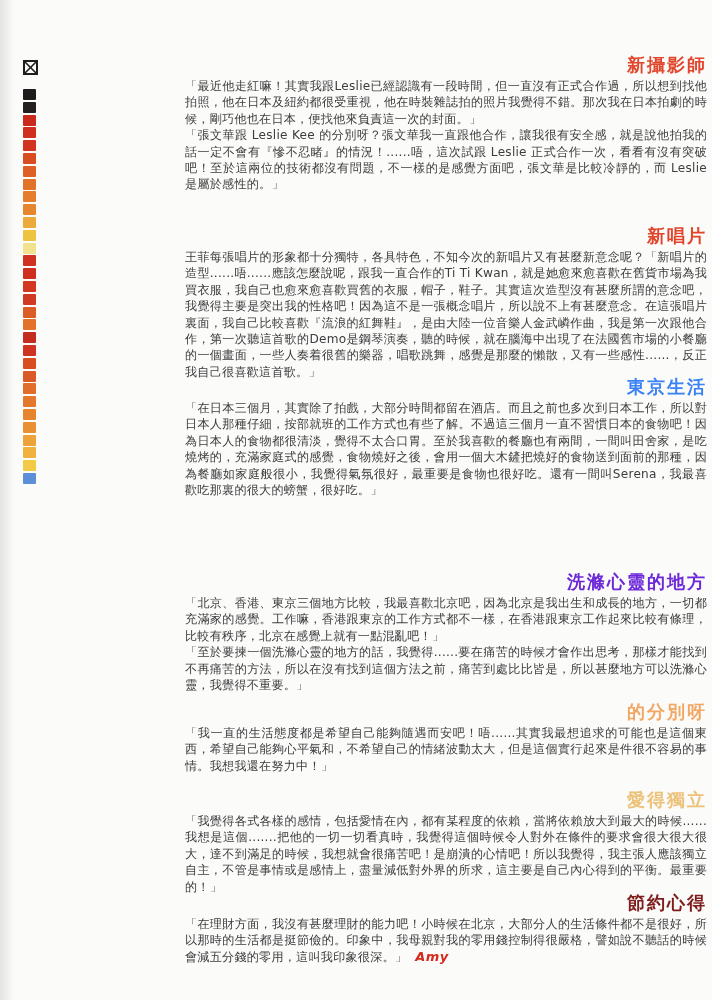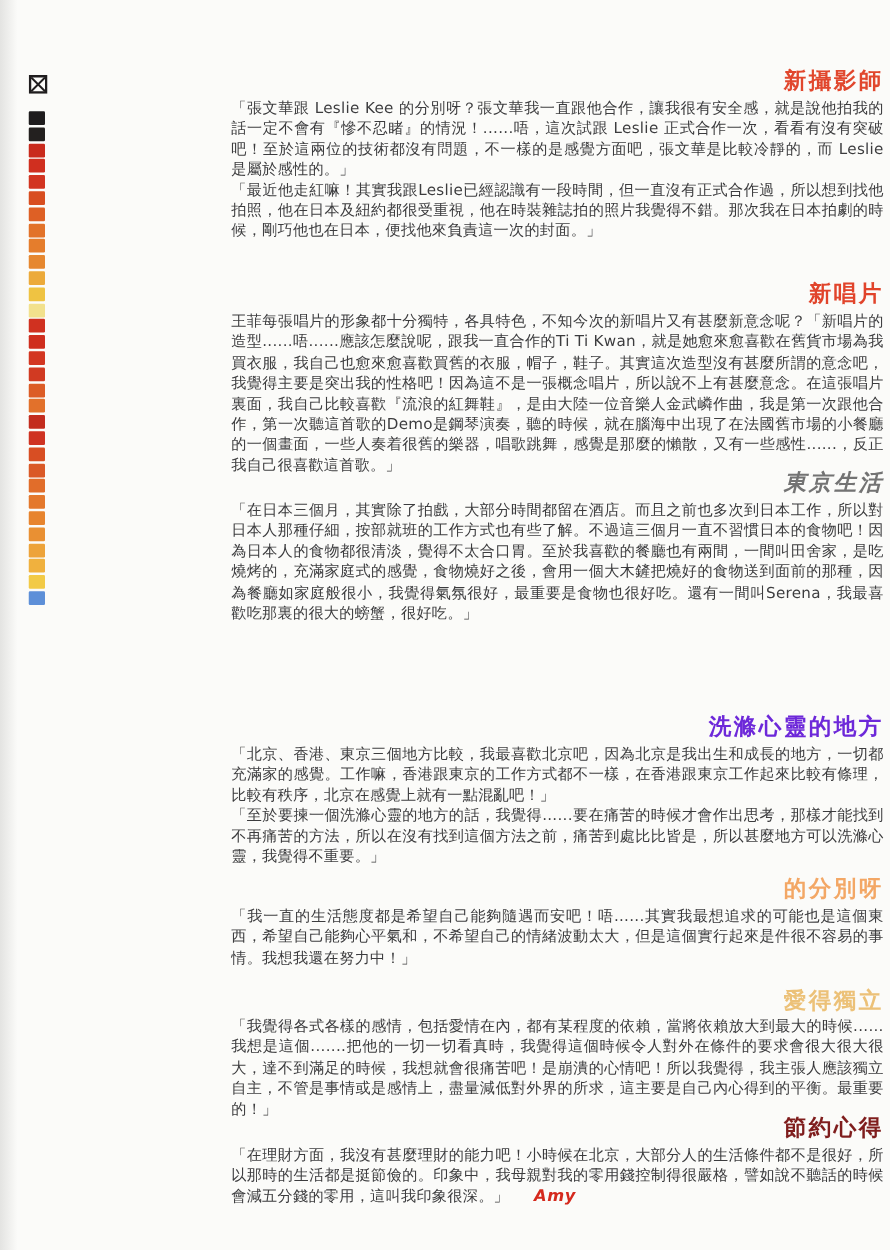--- a/index.html
+++ b/index.html
@@ -32,21 +32,21 @@
   .section p{
     margin:0;
     font-size:12.1px;line-height:16.4px;
     color:#3c3c3e;
     text-align:justify;
     letter-spacing:0.25px;
   }
   .signature{
     font-weight:bold;font-style:italic;
     font-size:13px;letter-spacing:0.5px;
-    margin-left:20px;
+    margin-left:8px;
     white-space:nowrap;
   }
 </style>
 </head>
 <body>
 
 <div class="page">
 
   <div class="calib">
     <svg class="regmark" viewBox="0 0 15 15">
@@ -85,29 +85,29 @@
         <div class="swatch" style="background: rgb(237, 163, 58);"></div>
         <div class="swatch" style="background: rgb(240, 177, 62);"></div>
         <div class="swatch" style="background: rgb(242, 202, 70);"></div>
         <div class="swatch" style="background: rgb(93, 143, 216);"></div>
       </div>
   </div>
 
   <div id="article">
       <div class="section" style="top: 55px;">
         <h2 style="color: rgb(225, 71, 45);">新攝影師</h2>
+        <p>「最近他走紅嘛！其實我跟Leslie已經認識有一段時間，但一直沒有正式合作過，所以想到找他拍照，他在日本及紐約都很受重視，他在時裝雜誌拍的照片我覺得不錯。那次我在日本拍劇的時候，剛巧他也在日本，便找他來負責這一次的封面。」</p>
         <p>「張文華跟 Leslie Kee 的分別呀？張文華我一直跟他合作，讓我很有安全感，就是說他拍我的話一定不會有『慘不忍睹』的情況！......唔，這次試跟 Leslie 正式合作一次，看看有沒有突破吧！至於這兩位的技術都沒有問題，不一樣的是感覺方面吧，張文華是比較冷靜的，而 Leslie 是屬於感性的。」</p>
-        <p>「最近他走紅嘛！其實我跟Leslie已經認識有一段時間，但一直沒有正式合作過，所以想到找他拍照，他在日本及紐約都很受重視，他在時裝雜誌拍的照片我覺得不錯。那次我在日本拍劇的時候，剛巧他也在日本，便找他來負責這一次的封面。」</p>
       </div>
       <div class="section" style="top: 226px;">
         <h2 style="color: rgb(225, 68, 43);">新唱片</h2>
         <p>王菲每張唱片的形象都十分獨特，各具特色，不知今次的新唱片又有甚麼新意念呢？「新唱片的造型......唔......應該怎麼說呢，跟我一直合作的Ti Ti Kwan，就是她愈來愈喜歡在舊貨市場為我買衣服，我自己也愈來愈喜歡買舊的衣服，帽子，鞋子。其實這次造型沒有甚麼所謂的意念吧，我覺得主要是突出我的性格吧！因為這不是一張概念唱片，所以說不上有甚麼意念。在這張唱片裏面，我自己比較喜歡『流浪的紅舞鞋』，是由大陸一位音樂人金武嶙作曲，我是第一次跟他合作，第一次聽這首歌的Demo是鋼琴演奏，聽的時候，就在腦海中出現了在法國舊市場的小餐廳的一個畫面，一些人奏着很舊的樂器，唱歌跳舞，感覺是那麼的懶散，又有一些感性......，反正我自己很喜歡這首歌。」</p>
       </div>
       <div class="section" style="top: 377px;">
-        <h2 style="color: #737373; font-style: italic;">東京生活</h2>
+        <h2 style="color: #3b82f6;">東京生活</h2>
         <p>「在日本三個月，其實除了拍戲，大部分時間都留在酒店。而且之前也多次到日本工作，所以對日本人那種仔細，按部就班的工作方式也有些了解。不過這三個月一直不習慣日本的食物吧！因為日本人的食物都很清淡，覺得不太合口胃。至於我喜歡的餐廳也有兩間，一間叫田舍家，是吃燒烤的，充滿家庭式的感覺，食物燒好之後，會用一個大木鏟把燒好的食物送到面前的那種，因為餐廳如家庭般很小，我覺得氣氛很好，最重要是食物也很好吃。還有一間叫Serena，我最喜歡吃那裏的很大的螃蟹，很好吃。」</p>
       </div>
       <div class="section" style="top: 572px;">
         <h2 style="color: #6d28d9;">洗滌心靈的地方</h2>
         <p>「北京、香港、東京三個地方比較，我最喜歡北京吧，因為北京是我出生和成長的地方，一切都充滿家的感覺。工作嘛，香港跟東京的工作方式都不一樣，在香港跟東京工作起來比較有條理，比較有秩序，北京在感覺上就有一點混亂吧！」</p>
         <p>「至於要揀一個洗滌心靈的地方的話，我覺得......要在痛苦的時候才會作出思考，那樣才能找到不再痛苦的方法，所以在沒有找到這個方法之前，痛苦到處比比皆是，所以甚麼地方可以洗滌心靈，我覺得不重要。」</p>
       </div>
       <div class="section" style="top: 702px;">
         <h2 style="color: rgb(243, 167, 101);">的分別呀</h2>
         <p>「我一直的生活態度都是希望自己能夠隨遇而安吧！唔......其實我最想追求的可能也是這個東西，希望自己能夠心平氣和，不希望自己的情緒波動太大，但是這個實行起來是件很不容易的事情。我想我還在努力中！」</p>

